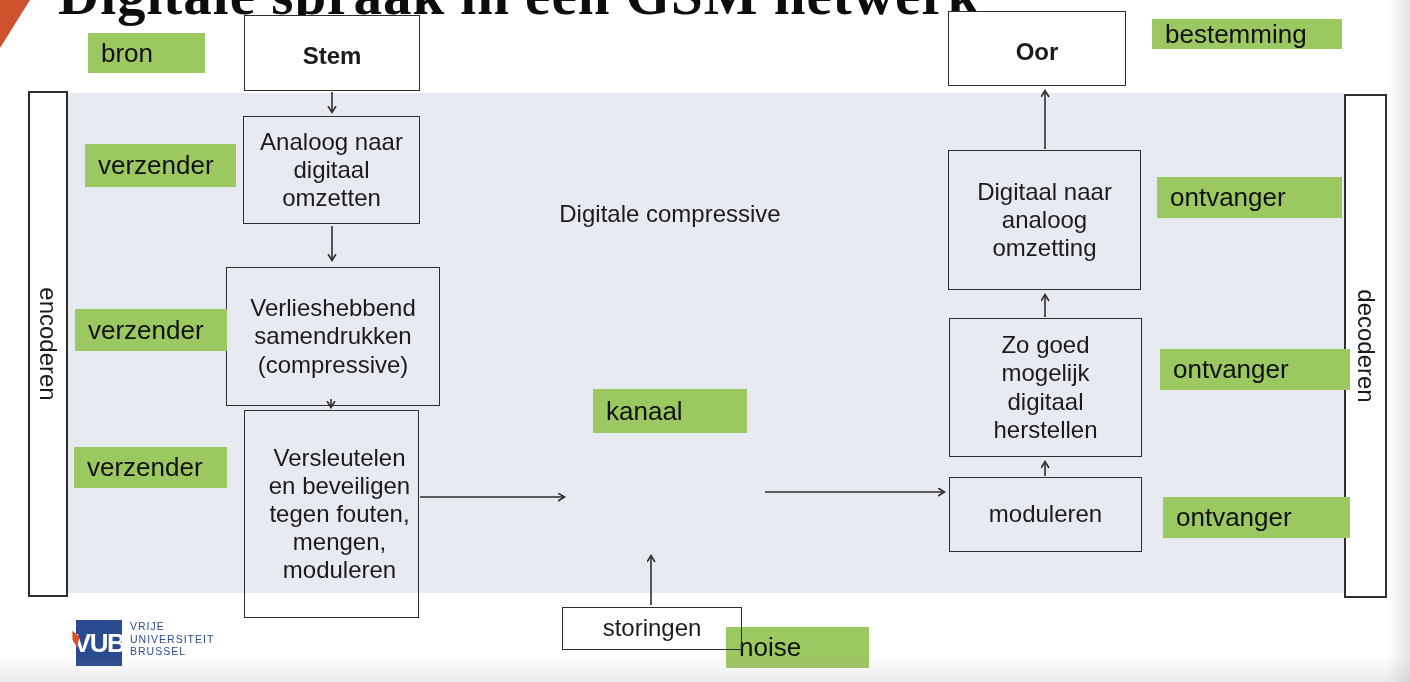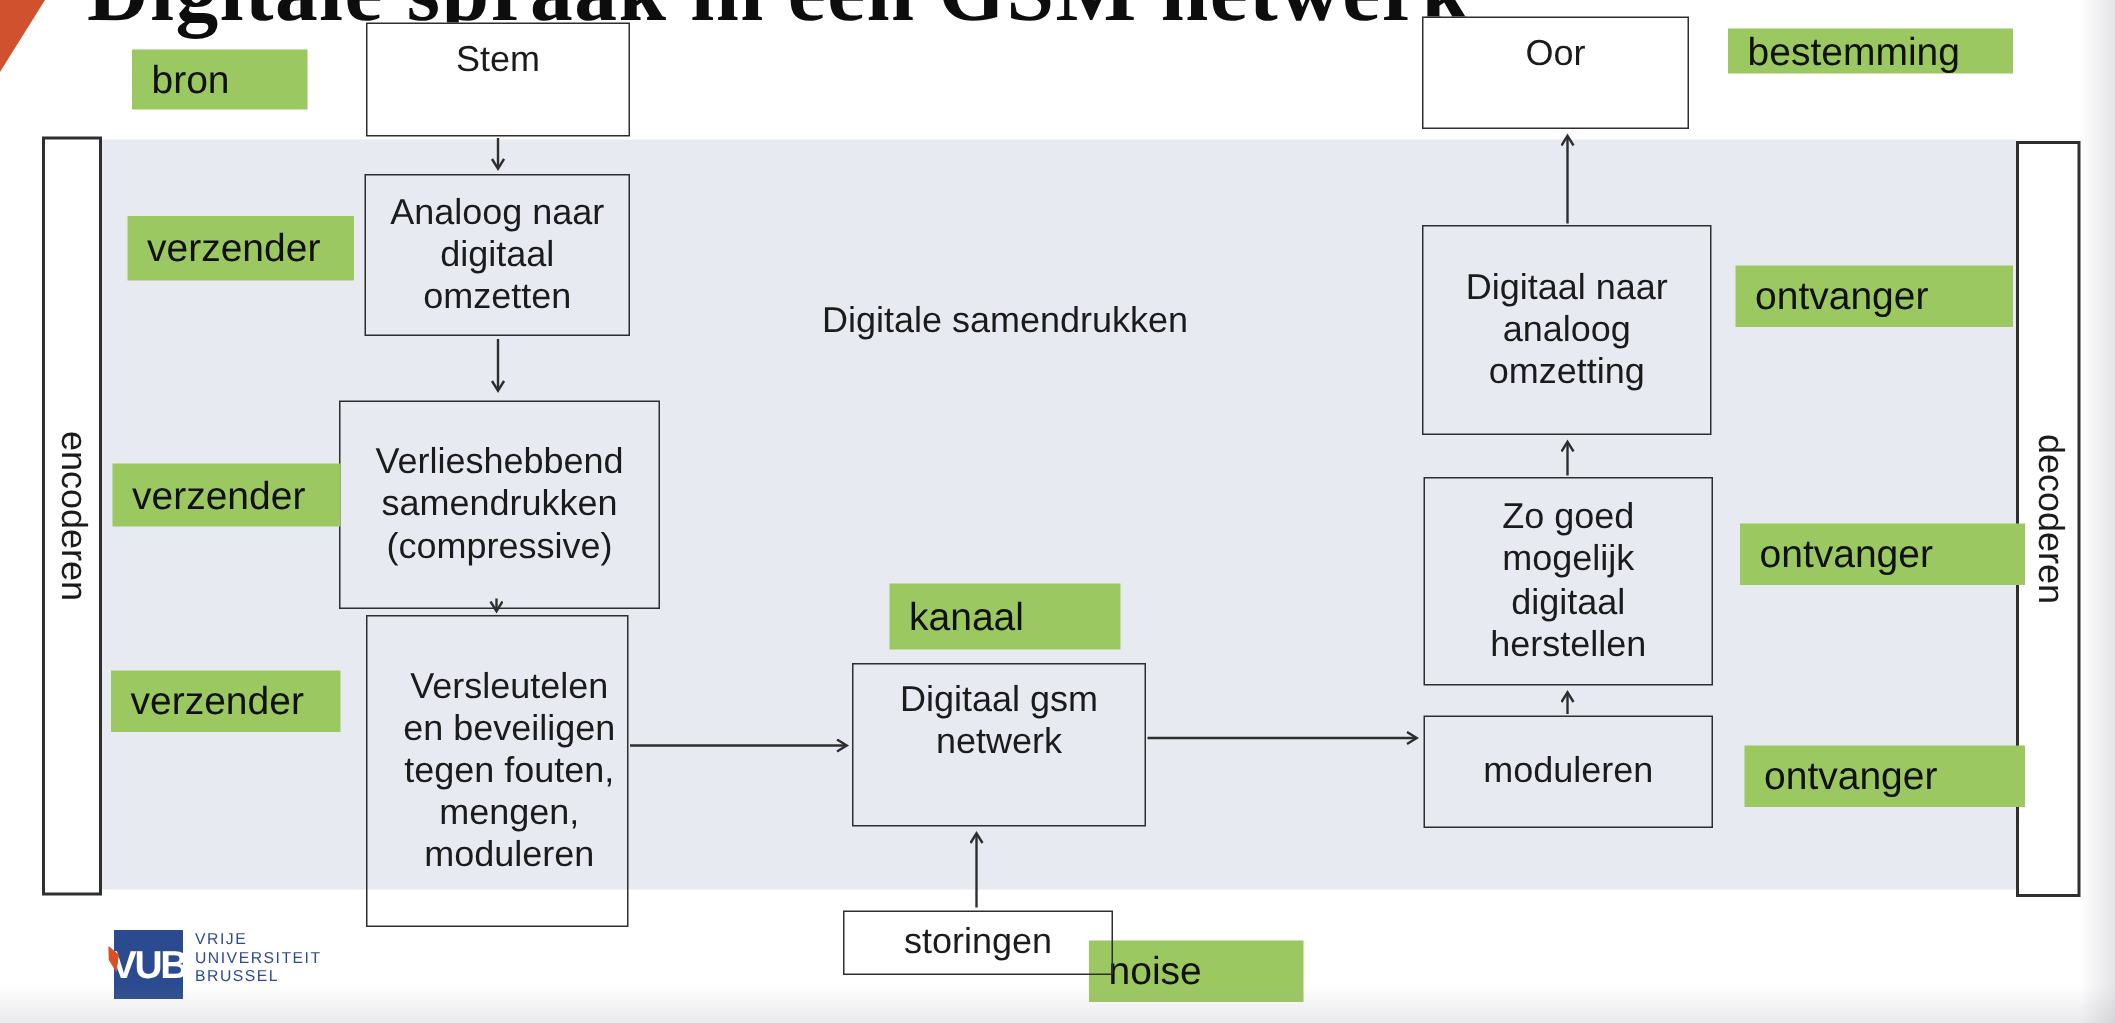--- a/index.html
+++ b/index.html
@@ -22,21 +22,21 @@
   .vbar span{position:absolute;left:50%;top:50%;transform:translate(-50%,-50%) rotate(90deg);
     white-space:nowrap;font-size:24px;color:#1b1b1b;}
   
   .tag{position:absolute;background:#9cc861;color:#111;font-size:26px;
     display:flex;align-items:center;padding-left:13px;box-sizing:border-box;z-index:3;}
   
   .box{position:absolute;border:1.6px solid #2e2e2e;box-sizing:border-box;
     display:flex;flex-direction:column;justify-content:center;text-align:center;
     font-size:24px;line-height:1.17;color:#1b1b1b;white-space:pre-line;z-index:2;background:transparent;}
   .box.white{background:#ffffff;}
-  .box.top{justify-content:flex-start;padding-top:10px;}
+  .box.top{justify-content:flex-start;padding-top:26px;font-weight:bold;}
   
   .caption{position:absolute;left:500px;top:200px;width:340px;text-align:center;font-size:24px;color:#1b1b1b;}
   
   svg.arrows{position:absolute;left:0;top:0;z-index:4;pointer-events:none;}
   
   .vub-square{position:absolute;left:76px;top:620px;width:46px;height:46px;background:#2a4b8f;
     display:flex;align-items:center;justify-content:center;}
   .vub-square b{color:#fff;font-size:26px;letter-spacing:-1.5px;font-weight:700;}
   .vub-wedge{position:absolute;left:71px;top:631px;width:8px;height:17px;background:#d94f26;
     clip-path:polygon(0 0,100% 30%,100% 100%,20% 55%);transform:rotate(8deg);}
@@ -81,34 +81,32 @@
 digitaal
 omzetten</div>
   <div class="box" style="left:226px;top:267px;width:214px;height:139px;">Verlieshebbend
 samendrukken
 (compressive)</div>
   <div class="box" style="left:244px;top:410px;width:175px;height:208px;padding-left:16px;">Versleutelen
 en beveiligen
 tegen fouten,
 mengen,
 moduleren</div>
-  <div class="box top" style="left:568px;top:442px;width:196px;height:109px;">Digitaal gsm
-netwerk</div>
   <div class="box" style="left:562px;top:607px;width:180px;height:43px;">storingen</div>
   <div class="box" style="left:949px;top:477px;width:193px;height:75px;">moduleren</div>
   <div class="box" style="left:949px;top:318px;width:193px;height:139px;">Zo goed
 mogelijk
 digitaal
 herstellen</div>
   <div class="box" style="left:948px;top:150px;width:193px;height:140px;">Digitaal naar
 analoog
 omzetting</div>
   <div class="box white top" style="left:948px;top:11px;width:178px;height:75px;">Oor</div>
 
-  <div class="caption">Digitale samendrukken</div>
+  <div class="caption">Digitale compressive</div>
 
   <svg class="arrows" width="1410" height="682" viewBox="0 0 1410 682">
     <defs>
       <marker id="arr" markerWidth="10" markerHeight="10" refX="6.5" refY="4.5" orient="auto" markerUnits="userSpaceOnUse">
         <path d="M0.5,0.5 L7,4.5 L0.5,8.5" fill="none" stroke="#2e2e2e" stroke-width="1.6"></path>
       </marker>
     </defs>
     <g stroke="#2e2e2e" stroke-width="1.6" fill="none">
       <line x1="332" y1="92" x2="332" y2="112" marker-end="url(#arr)"></line>
       <line x1="332" y1="226" x2="332" y2="260" marker-end="url(#arr)"></line>

